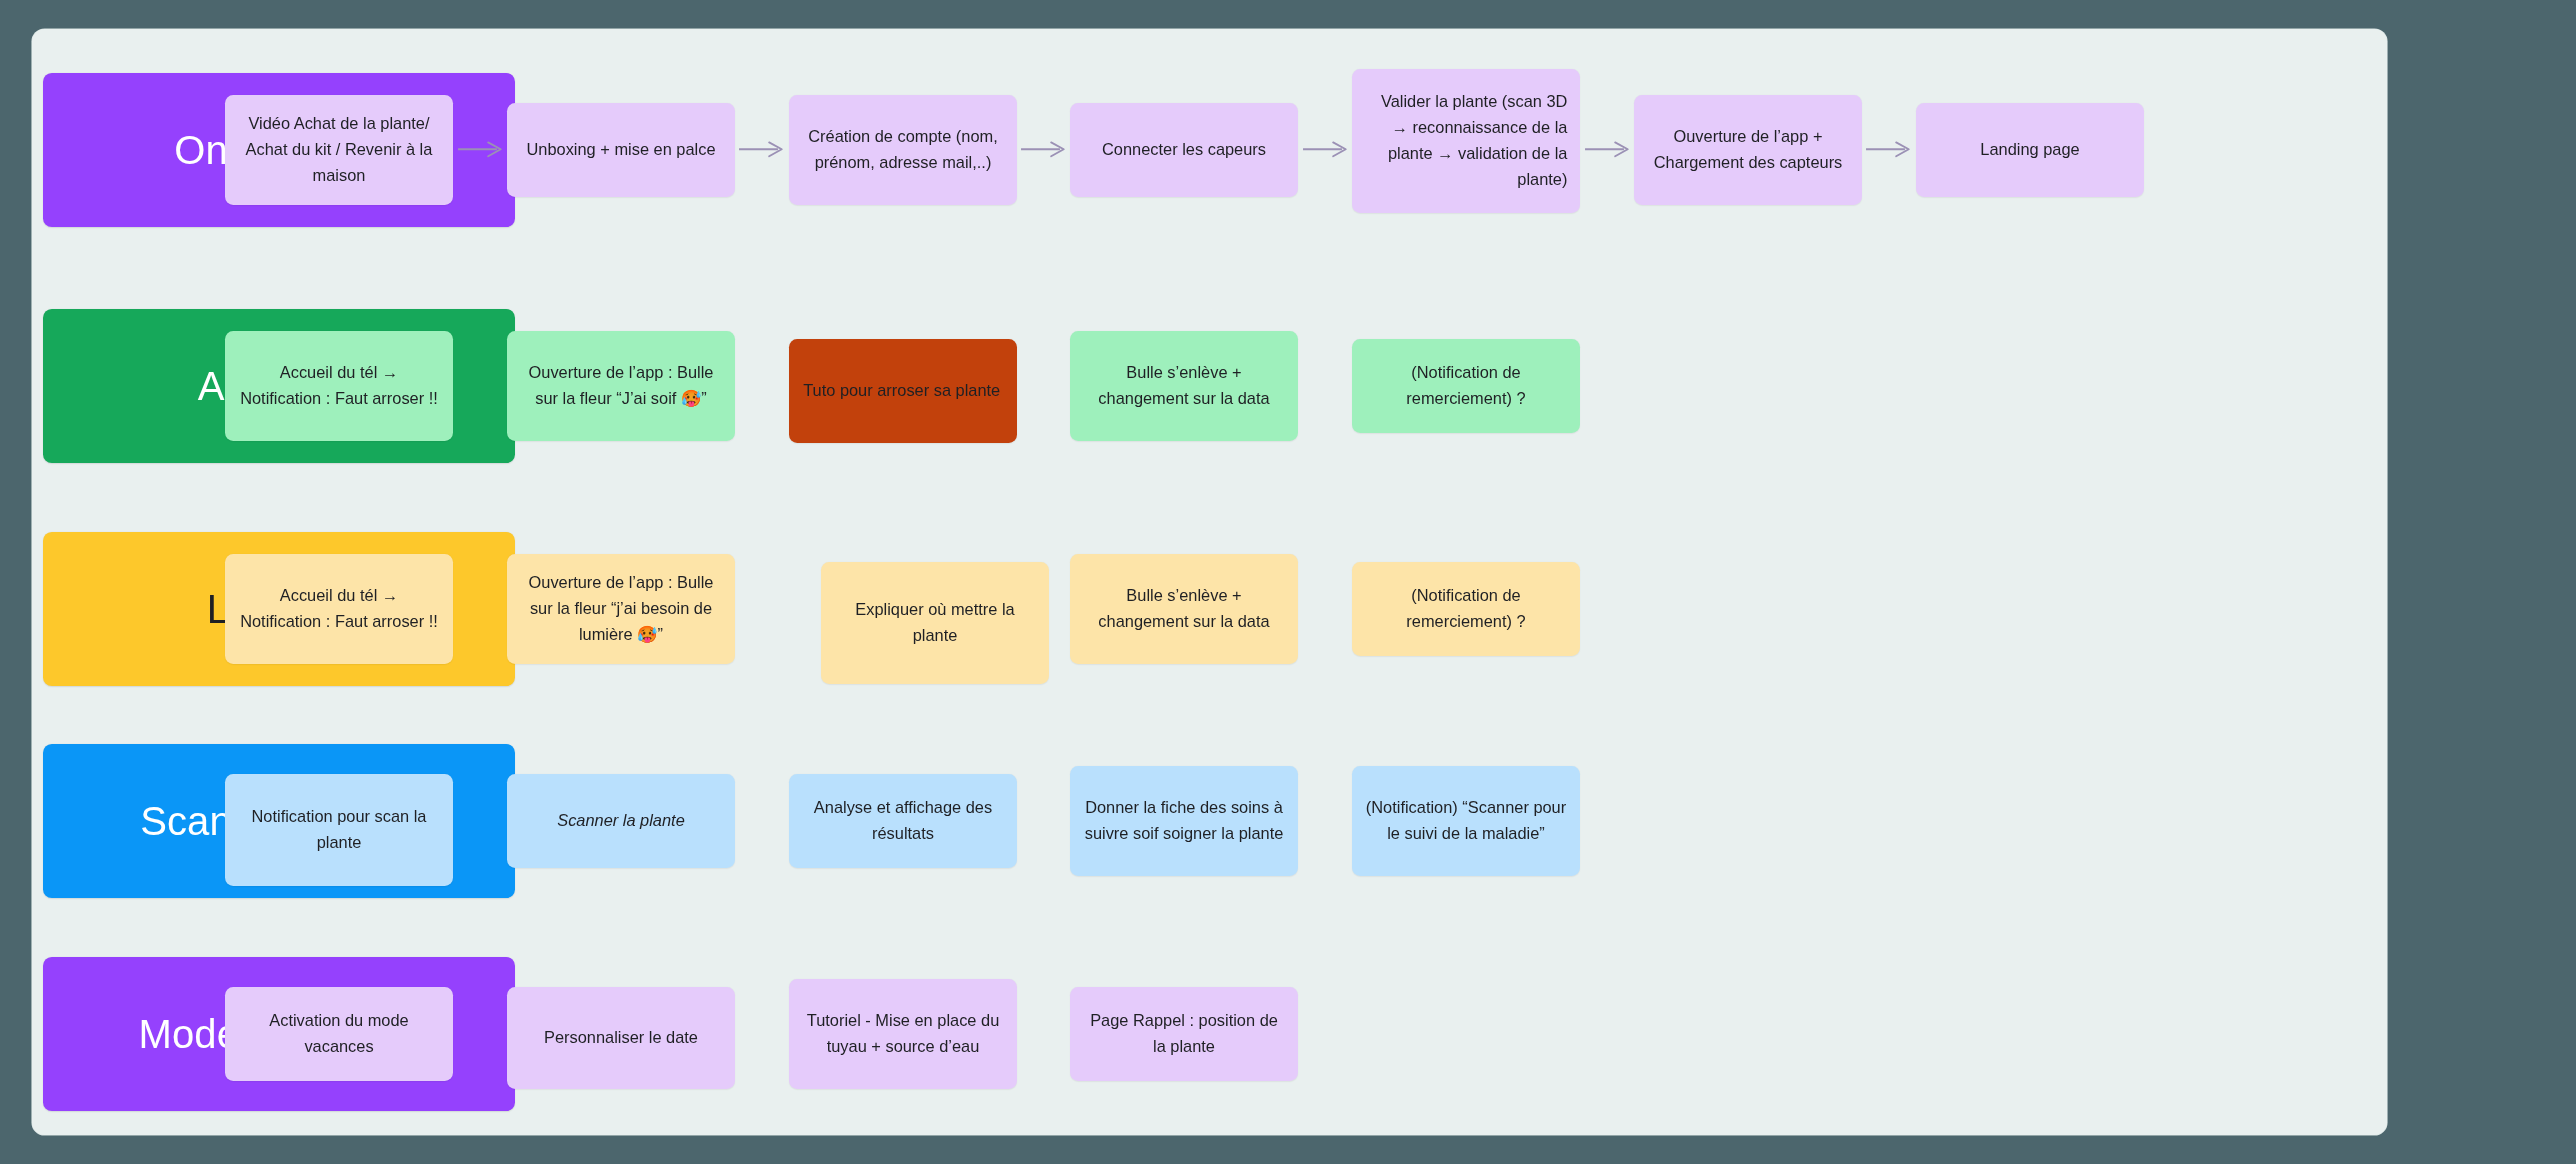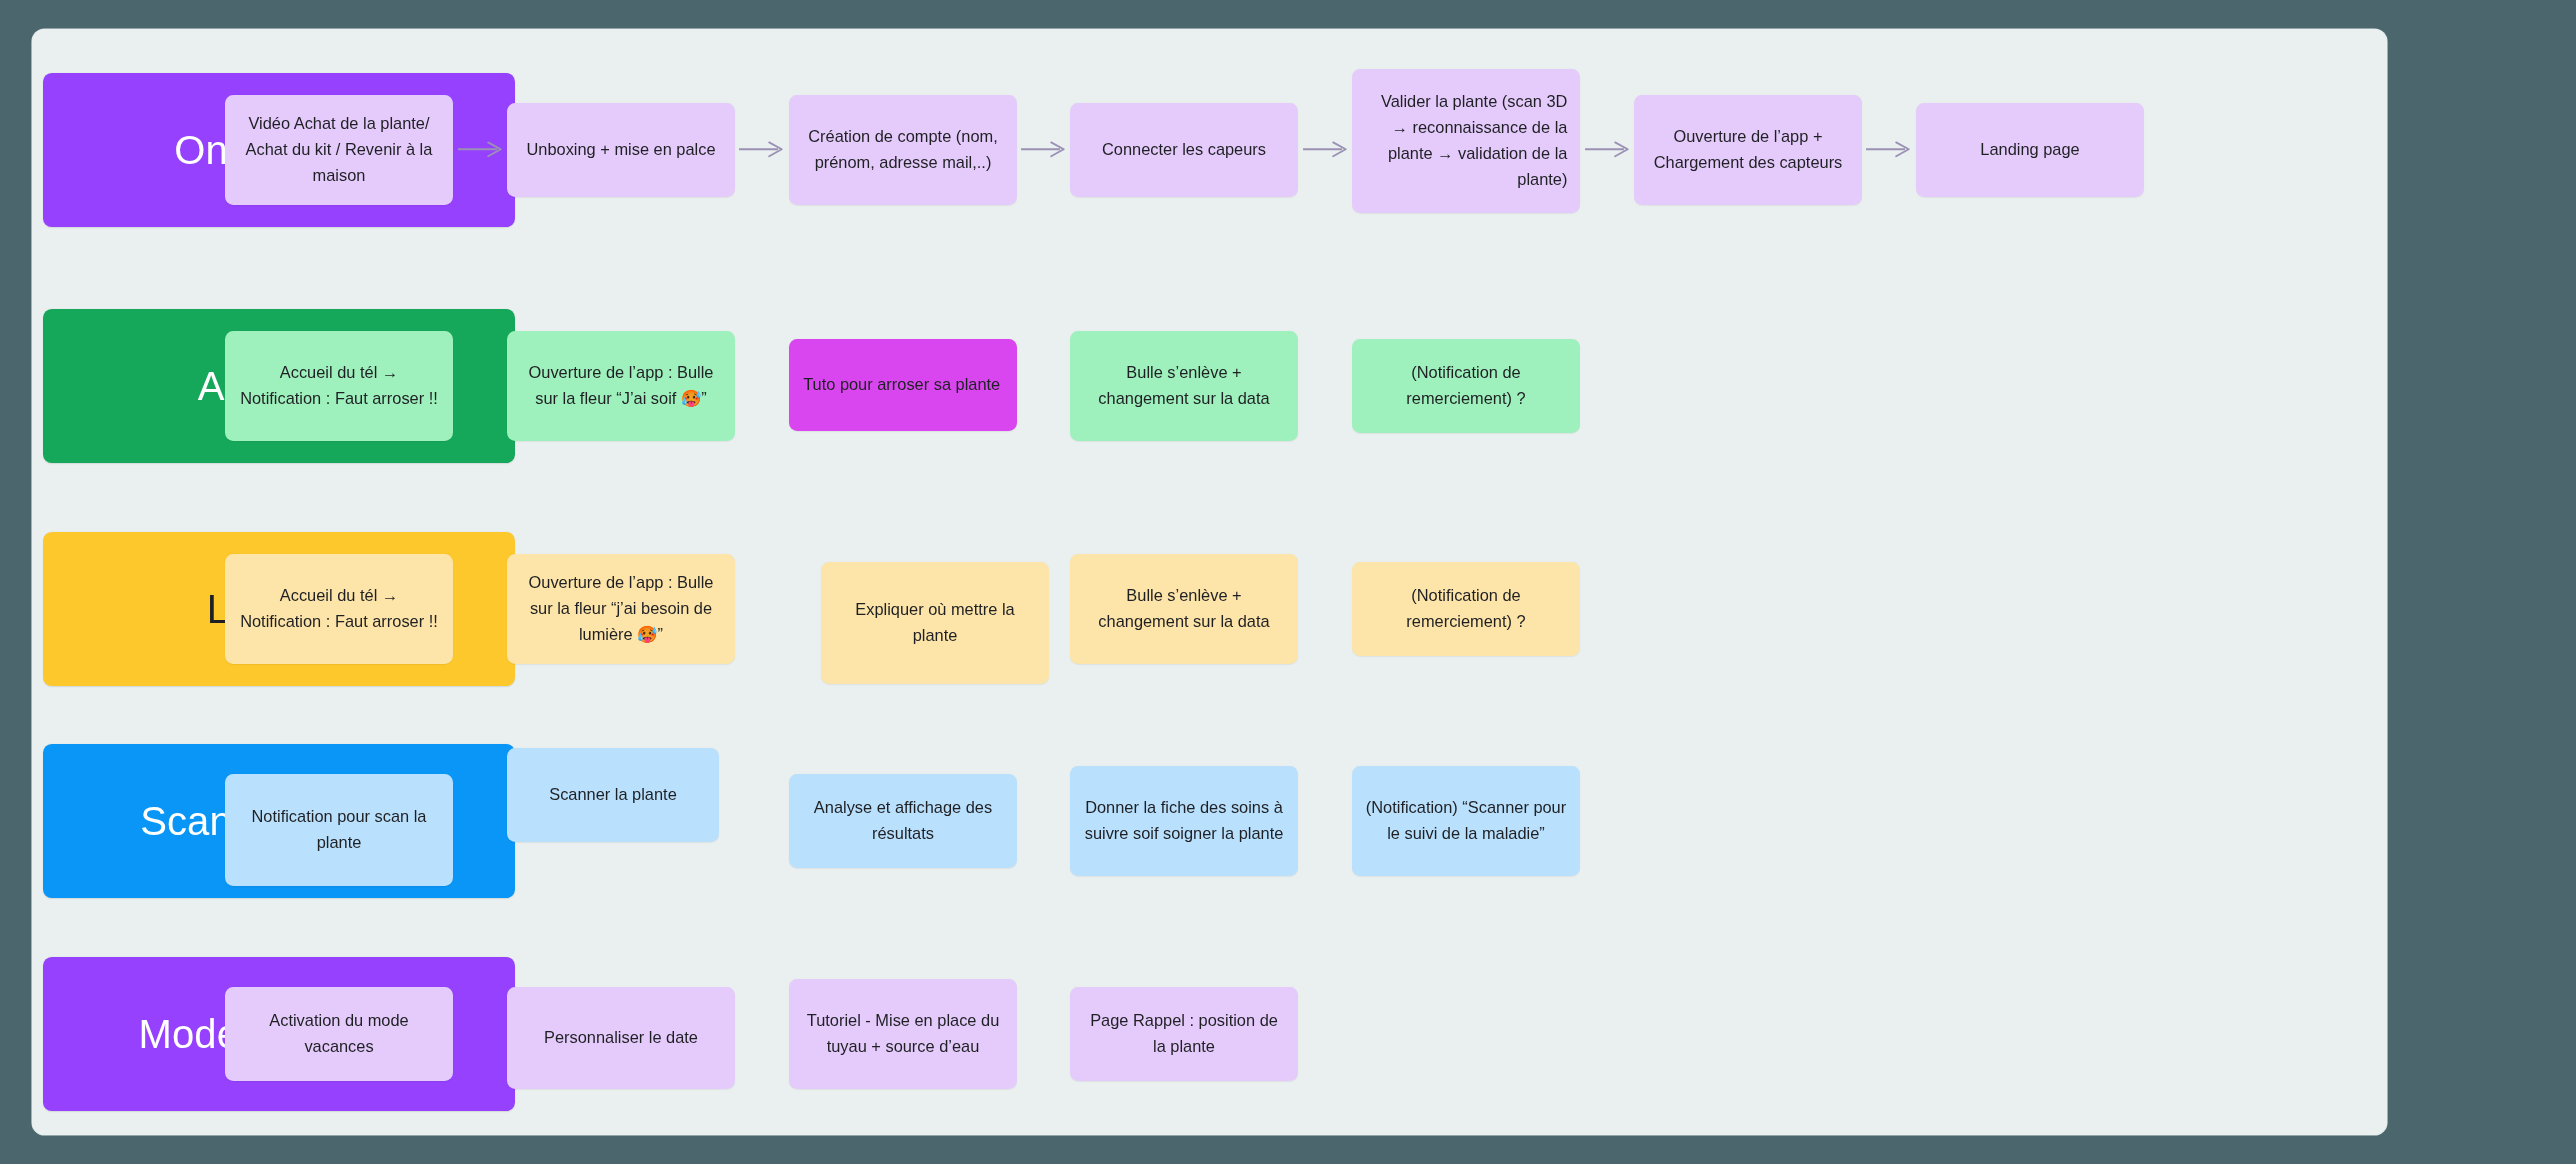--- a/index.html
+++ b/index.html
@@ -152,21 +152,21 @@
         <div class="card" style="left: 1884px; width: 228px; height: 94px; top: 74px; background: rgb(229, 203, 251);">
           <span class="card-text">Landing page</span>
         </div>
         <div class="category" style="top: 280px; left: 11.3px; width: 472px; height: 154px; background: rgb(22, 168, 90); color: rgb(255, 255, 255);">Arrosage</div>
         <div class="card" style="left: 193px; width: 228px; height: 110px; top: 302px; background: rgb(158, 240, 188);">
           <span class="card-text">Accueil du tél → Notification : Faut arroser !!</span>
         </div>
         <div class="card" style="left: 475px; width: 228px; height: 110px; top: 302px; background: rgb(158, 240, 188);">
           <span class="card-text">Ouverture de l’app : Bulle sur la fleur “J’ai soif 🥵”</span>
         </div>
-        <div class="card" style="left: 757px; width: 228px; height: 92px; top: 310px; background: #d946ef; padding-left: 10px;">
+        <div class="card" style="left: 757px; width: 228px; height: 104px; top: 310px; background: #c2410c; padding-left: 10px;">
           <span class="card-text">Tuto pour arroser sa plante</span>
         </div>
         <div class="card" style="left: 1038px; width: 228px; height: 110px; top: 302px; background: rgb(158, 240, 188);">
           <span class="card-text">Bulle s’enlève + changement sur la data</span>
         </div>
         <div class="card" style="left: 1320px; width: 228px; height: 94px; top: 310px; background: rgb(158, 240, 188);">
           <span class="card-text">(Notification de remerciement) ?</span>
         </div>
         <div class="category" style="top: 503px; left: 11.3px; width: 472px; height: 154px; background: rgb(253, 200, 43); color: rgb(31, 32, 36);">Lumière</div>
         <div class="card" style="left: 193px; width: 228px; height: 110px; top: 525px; background: rgb(253, 228, 168);">
@@ -181,21 +181,21 @@
         <div class="card" style="left: 1038px; width: 228px; height: 110px; top: 525px; background: rgb(253, 228, 168);">
           <span class="card-text">Bulle s’enlève + changement sur la data</span>
         </div>
         <div class="card" style="left: 1320px; width: 228px; height: 94px; top: 533px; background: rgb(253, 228, 168);">
           <span class="card-text">(Notification de remerciement) ?</span>
         </div>
         <div class="category" style="top: 715px; left: 11.3px; width: 472px; height: 154px; background: rgb(10, 150, 247); color: rgb(255, 255, 255);">Scan + Maladie</div>
         <div class="card" style="left: 193px; width: 228px; height: 112px; top: 745px; background: rgb(185, 224, 253);">
           <span class="card-text">Notification pour scan la plante</span>
         </div>
-        <div class="card" style="left: 475px; width: 212px; height: 94px; top: 719px; background: rgb(185, 224, 253);">
+        <div class="card" style="left: 475px; width: 228px; height: 94px; top: 745px; background: rgb(185, 224, 253); font-style: italic;">
           <span class="card-text">Scanner la plante</span>
         </div>
         <div class="card" style="left: 757px; width: 228px; height: 94px; top: 745px; background: rgb(185, 224, 253);">
           <span class="card-text">Analyse et affichage des résultats</span>
         </div>
         <div class="card" style="left: 1038px; width: 228px; height: 110px; top: 737px; background: rgb(185, 224, 253);">
           <span class="card-text">Donner la fiche des soins à suivre soif soigner la plante</span>
         </div>
         <div class="card" style="left: 1320px; width: 228px; height: 110px; top: 737px; background: rgb(185, 224, 253);">
           <span class="card-text">(Notification) “Scanner pour le suivi de la maladie”</span>

